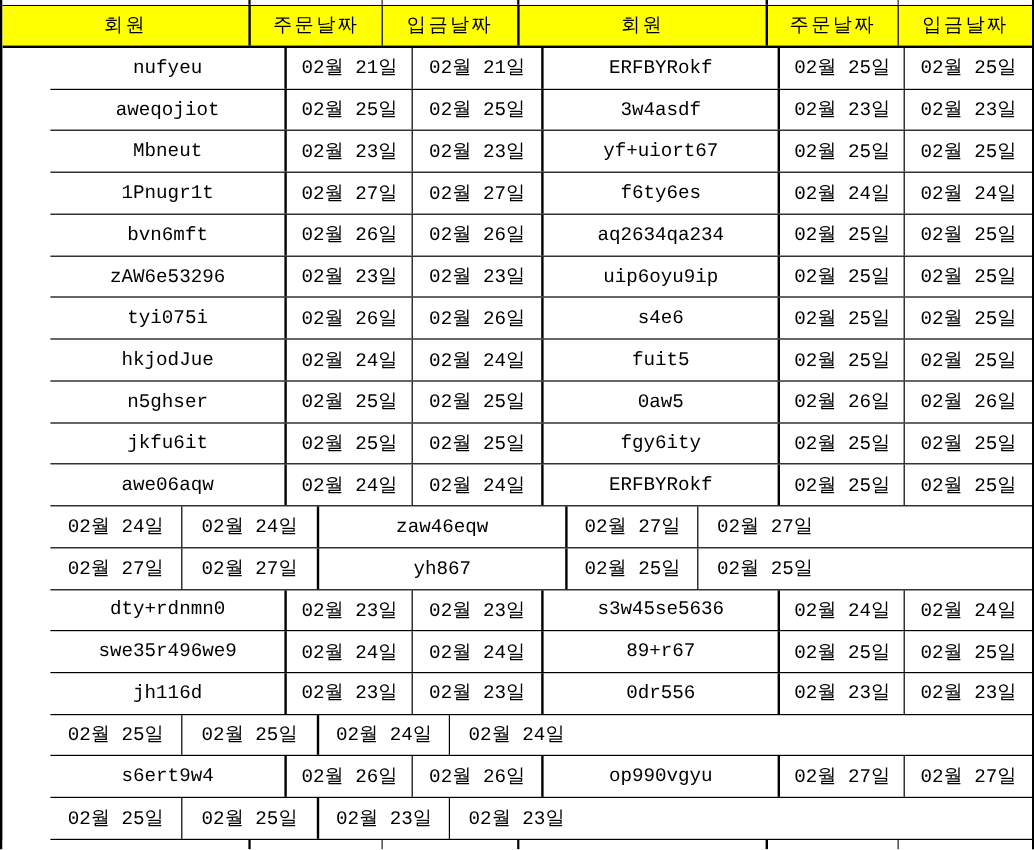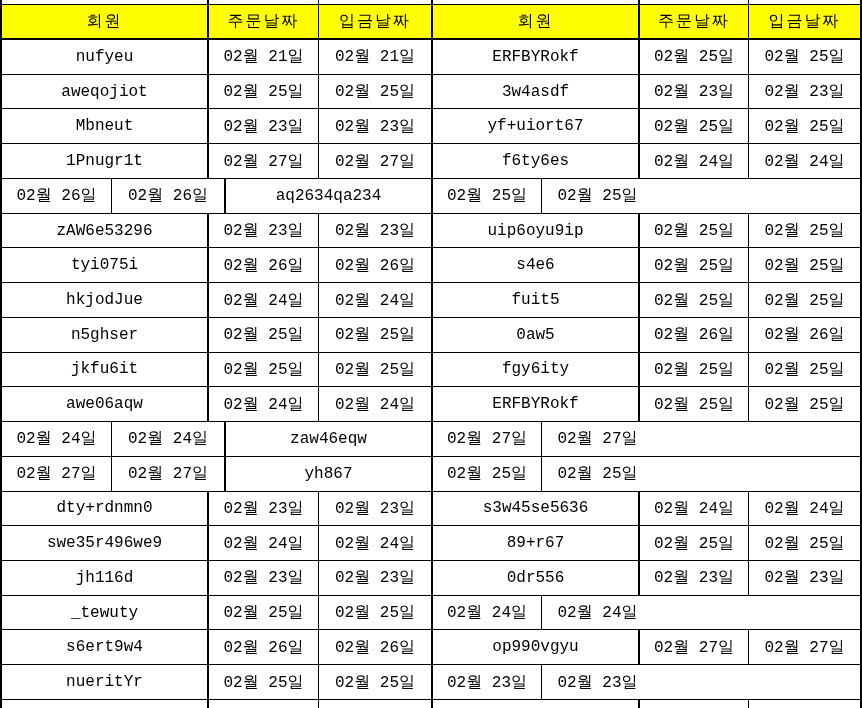--- a/index.html
+++ b/index.html
@@ -54,20 +54,21 @@
 
   .data-row {
     flex: 1 1 auto;
     border-bottom: 1px solid var(--border, #000000);
   }
   .rows-container {
     flex: 1 1 auto;
     display: flex;
     flex-direction: column;
     min-height: 0;
+    padding-left: 40px;
   }
 
   .cell {
     display: flex;
     align-items: center;
     justify-content: center;
     overflow: hidden;
     white-space: nowrap;
     border-right: 1px solid var(--border, #000000);
   }
@@ -131,20 +132,21 @@
       </div>
       <div class="row data-row">
         <div class="cell c0">1Pnugr1t</div>
         <div class="cell c1">02월 27일</div>
         <div class="cell c2">02월 27일</div>
         <div class="cell c3">f6ty6es</div>
         <div class="cell c4">02월 24일</div>
         <div class="cell c5">02월 24일</div>
       </div>
       <div class="row data-row">
+        <div class="cell c0">bvn6mft</div>
         <div class="cell c1">02월 26일</div>
         <div class="cell c2">02월 26일</div>
         <div class="cell c3">aq2634qa234</div>
         <div class="cell c4">02월 25일</div>
         <div class="cell c5">02월 25일</div>
       </div>
       <div class="row data-row">
         <div class="cell c0">zAW6e53296</div>
         <div class="cell c1">02월 23일</div>
         <div class="cell c2">02월 23일</div>
@@ -224,36 +226,34 @@
       </div>
       <div class="row data-row">
         <div class="cell c0">jh116d</div>
         <div class="cell c1">02월 23일</div>
         <div class="cell c2">02월 23일</div>
         <div class="cell c3">0dr556</div>
         <div class="cell c4">02월 23일</div>
         <div class="cell c5">02월 23일</div>
       </div>
       <div class="row data-row">
-        <div class="cell c0">_tewuty</div>
         <div class="cell c1">02월 25일</div>
         <div class="cell c2">02월 25일</div>
         <div class="cell c4">02월 24일</div>
         <div class="cell c5">02월 24일</div>
       </div>
       <div class="row data-row">
         <div class="cell c0">s6ert9w4</div>
         <div class="cell c1">02월 26일</div>
         <div class="cell c2">02월 26일</div>
         <div class="cell c3">op990vgyu</div>
         <div class="cell c4">02월 27일</div>
         <div class="cell c5">02월 27일</div>
       </div>
       <div class="row data-row">
-        <div class="cell c0">nueritYr</div>
         <div class="cell c1">02월 25일</div>
         <div class="cell c2">02월 25일</div>
         <div class="cell c4">02월 23일</div>
         <div class="cell c5">02월 23일</div>
       </div>
     </div>
 
   <div class="row sliver-bottom">
     <div class="cell c0"></div>
     <div class="cell c1"></div>

